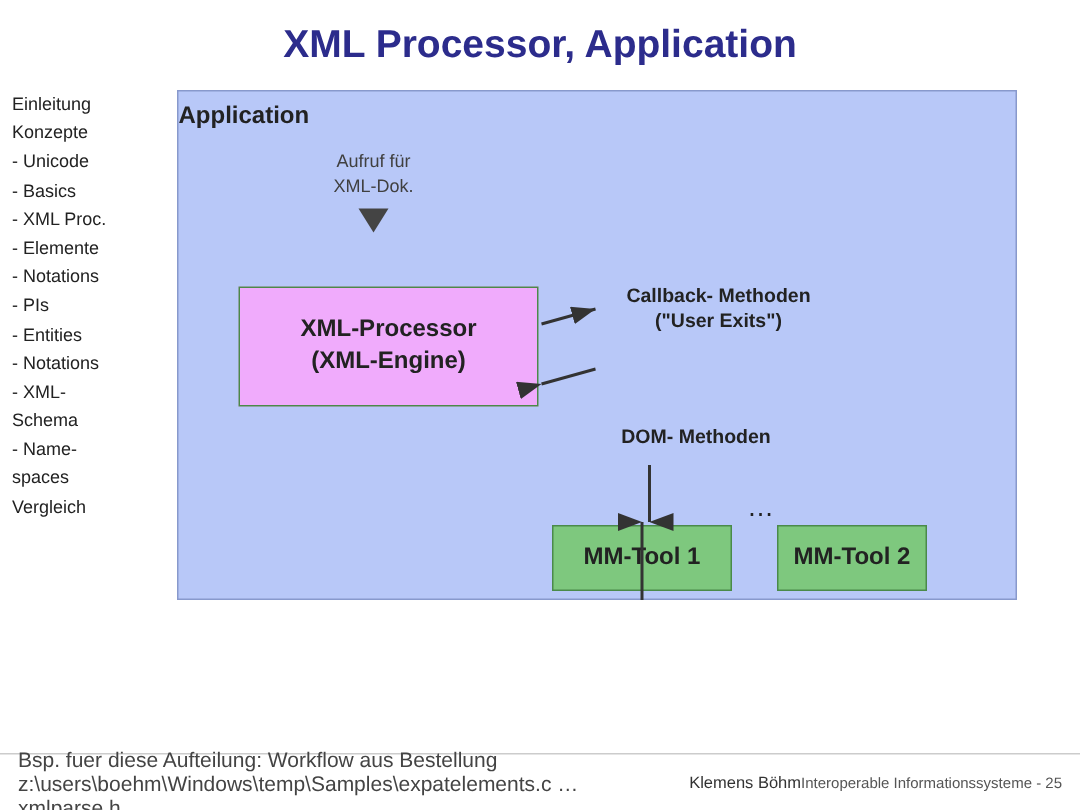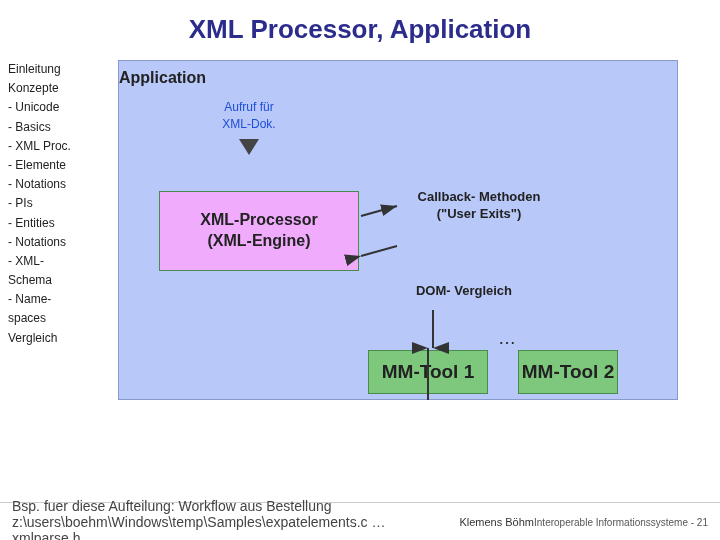--- a/index.html
+++ b/index.html
@@ -158,21 +158,21 @@
       width: 100px;
       height: 44px;
       background: #7ec87e;
       border: 1px solid #4a8a4a;
       display: flex;
       align-items: center;
       justify-content: center;
     }
 
     .mm-label {
-      font-size: 19px;
+      font-size: 16px;
       font-weight: bold;
       color: #222;
       text-align: center;
     }
 
     
     .ellipsis {
       position: absolute;
       left: 410px;
       top: 268px;
@@ -230,39 +230,39 @@
   <div class="sidebar-item">- Name-<br>spaces</div>
   <div class="sidebar-item">Vergleich</div>
 </div>
 
 <div class="main-content">
 
   <div class="app-box">
     <div class="app-label">Application</div>
 
     <div style="position:absolute; left:80px; top:38px; text-align:center; width:100px;">
-      <div style="font-size:12px; color:#1d4ed8; line-height:1.4;">Aufruf für<br>XML-Dok.</div>
+      <div style="font-size:12px; color:#404040; line-height:1.4;">Aufruf für<br>XML-Dok.</div>
       <div style="margin-top:6px;">
         <div class="arrow-down"></div>
       </div>
     </div>
 
     <div class="xml-processor-box">
       <div class="xml-processor-label">XML-Processor<br>(XML-Engine)</div>
     </div>
 
     <div class="callback-box">
       <div class="callback-label">Callback-
 Methoden
 ("User Exits")</div>
     </div>
 
     <div class="dom-box">
       <div class="dom-label">DOM-
-Vergleich</div>
+Methoden</div>
     </div>
 
     <svg class="arrows-svg">
 
       <defs>
         <marker id="arrowhead" markerWidth="8" markerHeight="6" refX="8" refY="3" orient="auto">
           <polygon points="0 0, 8 3, 0 6" fill="#333"></polygon>
         </marker>
         <marker id="arrowhead-left" markerWidth="8" markerHeight="6" refX="0" refY="3" orient="auto">
           <polygon points="8 0, 0 3, 8 6" fill="#333"></polygon>
@@ -302,15 +302,15 @@
   </svg>
 
 </div>
 
 <div class="footer">
   <div class="footer-left">
     <span>Bsp. fuer diese Aufteilung: Workflow aus Bestellung z:\users\boehm\Windows\temp\Samples\expatelements.c … xmlparse.h</span>
   </div>
   <div style="display:flex;flex-direction:row;align-items:flex-end;">
     <div style="font-size:11px;color:#333;">Klemens Böhm</div>
-    <div style="font-size:10px;color:#555;">Interoperable Informationssysteme - 21</div>
+    <div style="font-size:10px;color:#555;">Interoperable Informationssysteme - 25</div>
   </div>
 </div>
 
 </body></html>

